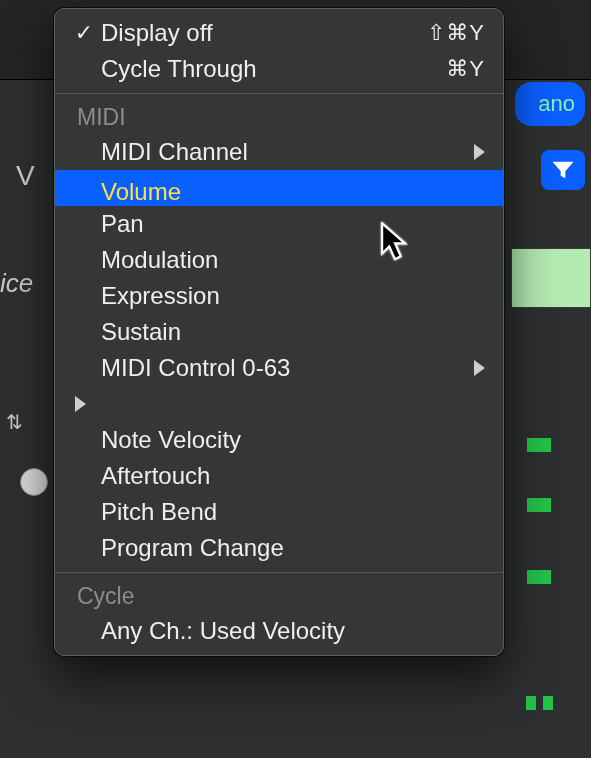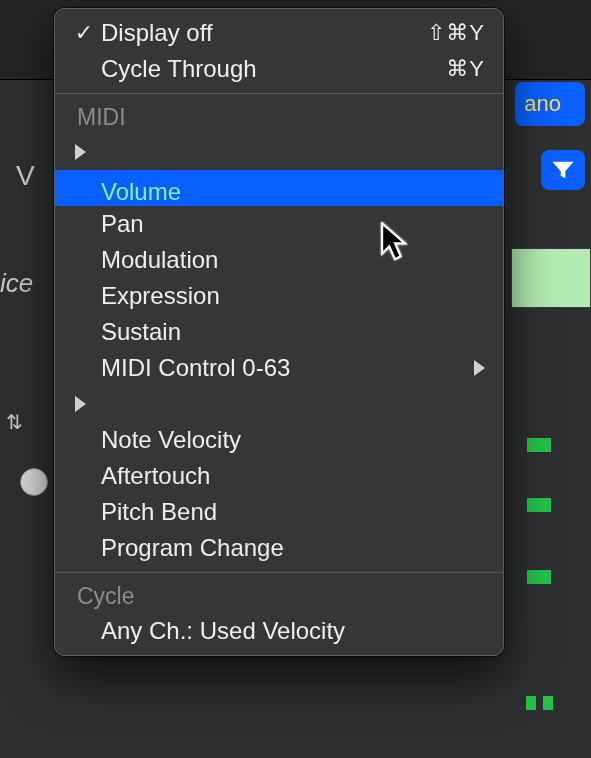--- a/index.html
+++ b/index.html
@@ -17,23 +17,23 @@
     position: absolute; inset: 0;
     background: linear-gradient(#2d2f30, #2d2f30);
   }
   .bg .topstrip {
     position: absolute; left: 0; right: 0; top: 0; height: 80px;
     background: #232526;
     border-bottom: 1px solid #000;
   }
   .bg .bluepill {
     position: absolute; right: 6px; top: 82px; width: 70px; height: 44px;
-    background: #0a5fff; border-radius: 8px; color: #fde047;
+    background: #0a5fff; border-radius: 16px; color: #86efac;
     display:flex; align-items:center; justify-content:flex-end;
-    padding-right: 24px; font-size: 22px;
+    padding-right: 10px; font-size: 22px;
   }
   .bg .filter-btn {
     position: absolute; right: 6px; top: 150px; width: 44px; height: 40px;
     background: #0a5fff; border-radius: 8px;
     display:flex; align-items:center; justify-content:center;
   }
   .bg .filter-btn svg { width: 28px; height: 28px; }
   .bg .v-label {
     position: absolute; left: 16px; top: 160px; color:#d0d0d0; font-size: 28px;
   }
@@ -99,21 +99,21 @@
   .menu .section-header {
     padding: 4px 26px 4px 22px;
     color: #8a8c8d; font-size: 23px;
     height: 34px; display:flex; align-items:center;
   }
   .menu .subitem .label { margin-left: 34px; }
   .menu .highlight {
     background: #0a5fff;
     color: #ffffff;
   }
-  .menu .highlight .label { color:#86efac;margin-top:8px; }
+  .menu .highlight .label { color:#fde047;margin-top:8px; }
 
   
   .cursor {
     position: absolute;
     left: 378px; top: 222px;
     pointer-events: none;
   }
   .cursor svg { width: 34px; height: 40px; filter: drop-shadow(0 0 1px #fff); }
 
 </style>
@@ -155,20 +155,21 @@
     <span class="shortcut">⌘Y</span>
   </div>
 
   <div class="separator"></div>
 
   <div class="section-header">
     <span>MIDI</span>
   </div>
 
   <div class="row item subitem">
+    <span class="label">MIDI Channel</span>
     <span class="submenu-arrow"></span>
   </div>
   <div class="row item subitem highlight">
     <span class="label">Volume</span>
   </div>
   <div class="row item subitem">
     <span class="label">Pan</span>
   </div>
   <div class="row item subitem">
     <span class="label">Modulation</span>

